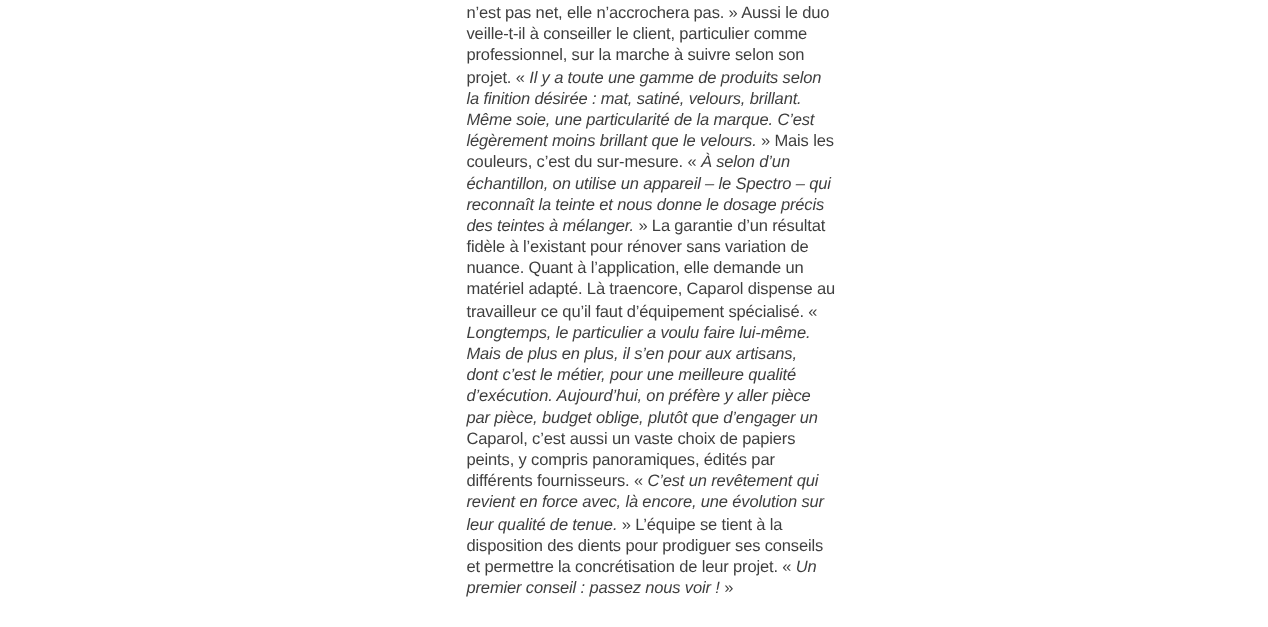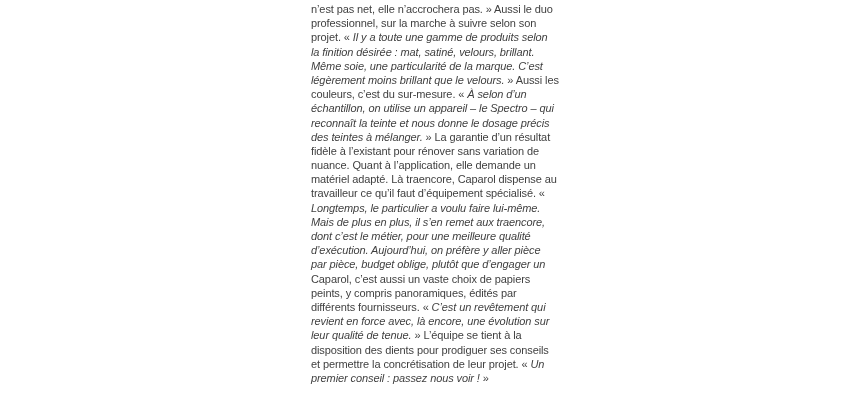--- a/index.html
+++ b/index.html
@@ -41,35 +41,36 @@
   .text-line .seg-roman {
     font-style: normal;
   }
 </style>
 </head>
 <body>
 
 <div class="page" style="background: rgb(255, 255, 255);">
   <div class="article-column">
       <div class="text-line" style="color: rgb(63, 63, 63);"><span class="seg-roman">n’est pas net, elle n’accrochera pas. » Aussi le duo</span></div>
+      <div class="text-line" style="color: rgb(63, 63, 63);"><span class="seg-roman">veille-t-il à conseiller le client, particulier comme</span></div>
       <div class="text-line" style="color: rgb(63, 63, 63);"><span class="seg-roman">professionnel, sur la marche à suivre selon son</span></div>
       <div class="text-line" style="color: rgb(63, 63, 63);"><span class="seg-roman">projet. « </span><span class="seg-italic">Il y a toute une gamme de produits selon</span></div>
       <div class="text-line" style="color: rgb(63, 63, 63);"><span class="seg-italic">la finition désirée : mat, satiné, velours, brillant.</span></div>
       <div class="text-line" style="color: rgb(63, 63, 63);"><span class="seg-italic">Même soie, une particularité de la marque. C’est</span></div>
-      <div class="text-line" style="color: rgb(63, 63, 63);"><span class="seg-italic">légèrement moins brillant que le velours.</span><span class="seg-roman"> » Aussi les</span></div>
+      <div class="text-line" style="color: rgb(63, 63, 63);"><span class="seg-italic">légèrement moins brillant que le velours.</span><span class="seg-roman"> » Mais les</span></div>
       <div class="text-line" style="color: rgb(63, 63, 63);"><span class="seg-roman">couleurs, c’est du sur-mesure. « </span><span class="seg-italic">À selon d’un</span></div>
       <div class="text-line" style="color: rgb(63, 63, 63);"><span class="seg-italic">échantillon, on utilise un appareil – le Spectro – qui</span></div>
       <div class="text-line" style="color: rgb(63, 63, 63);"><span class="seg-italic">reconnaît la teinte et nous donne le dosage précis</span></div>
       <div class="text-line" style="color: rgb(63, 63, 63);"><span class="seg-italic">des teintes à mélanger.</span><span class="seg-roman"> » La garantie d’un résultat</span></div>
       <div class="text-line" style="color: rgb(63, 63, 63);"><span class="seg-roman">fidèle à l’existant pour rénover sans variation de</span></div>
       <div class="text-line" style="color: rgb(63, 63, 63);"><span class="seg-roman">nuance. Quant à l’application, elle demande un</span></div>
       <div class="text-line" style="color: rgb(63, 63, 63);"><span class="seg-roman">matériel adapté. Là traencore, Caparol dispense au</span></div>
       <div class="text-line" style="color: rgb(63, 63, 63);"><span class="seg-roman">travailleur ce qu’il faut d’équipement spécialisé. «</span></div>
       <div class="text-line" style="color: rgb(63, 63, 63);"><span class="seg-italic">Longtemps, le particulier a voulu faire lui-même.</span></div>
-      <div class="text-line" style="color: rgb(63, 63, 63);"><span class="seg-italic">Mais de plus en plus, il s’en remet aux traencore,</span></div>
+      <div class="text-line" style="color: rgb(63, 63, 63);"><span class="seg-italic">Mais de plus en plus, il s’en pour aux artisans,</span></div>
       <div class="text-line" style="color: rgb(63, 63, 63);"><span class="seg-italic">dont c’est le métier, pour une meilleure qualité</span></div>
       <div class="text-line" style="color: rgb(63, 63, 63);"><span class="seg-italic">d’exécution. Aujourd’hui, on préfère y aller pièce</span></div>
       <div class="text-line" style="color: rgb(63, 63, 63);"><span class="seg-italic">par pièce, budget oblige, plutôt que d’engager un</span></div>
       <div class="text-line" style="color: rgb(63, 63, 63);"><span class="seg-roman">Caparol, c’est aussi un vaste choix de papiers</span></div>
       <div class="text-line" style="color: rgb(63, 63, 63);"><span class="seg-roman">peints, y compris panoramiques, édités par</span></div>
       <div class="text-line" style="color: rgb(63, 63, 63);"><span class="seg-roman">différents fournisseurs. « </span><span class="seg-italic">C’est un revêtement qui</span></div>
       <div class="text-line" style="color: rgb(63, 63, 63);"><span class="seg-italic">revient en force avec, là encore, une évolution sur</span></div>
       <div class="text-line" style="color: rgb(63, 63, 63);"><span class="seg-italic">leur qualité de tenue.</span><span class="seg-roman"> » L’équipe se tient à la</span></div>
       <div class="text-line" style="color: rgb(63, 63, 63);"><span class="seg-roman">disposition des dients pour prodiguer ses conseils</span></div>
       <div class="text-line" style="color: rgb(63, 63, 63);"><span class="seg-roman">et permettre la concrétisation de leur projet. « </span><span class="seg-italic">Un</span></div>

